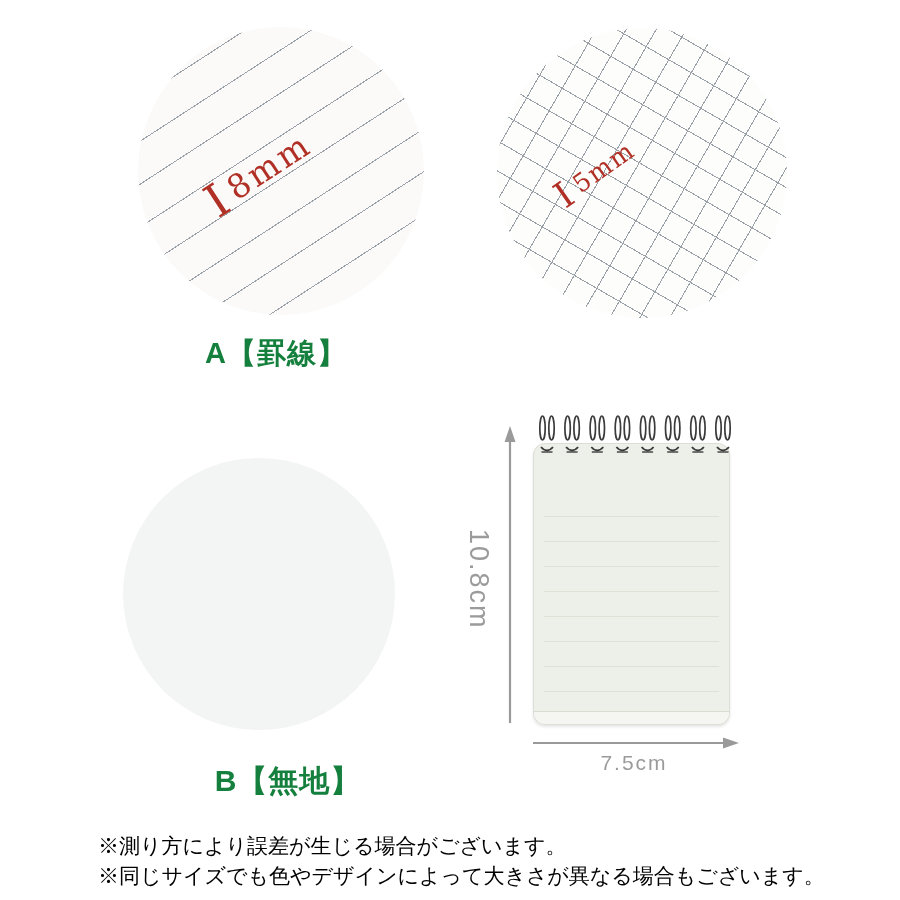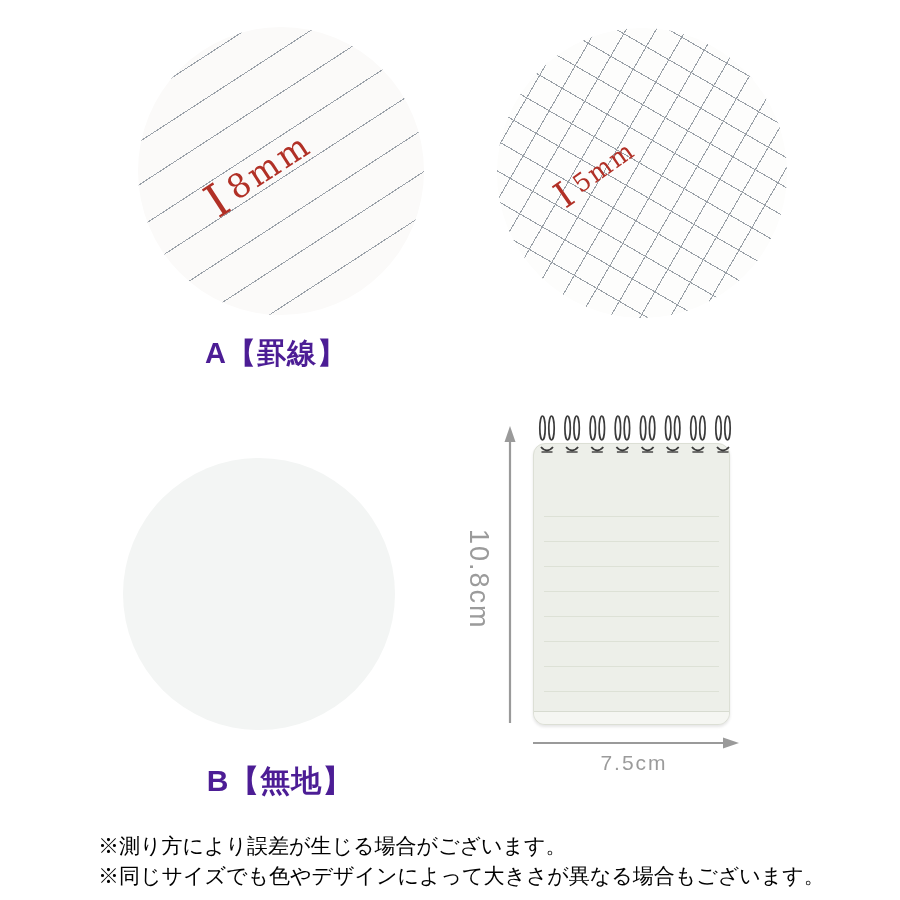--- a/index.html
+++ b/index.html
@@ -30,26 +30,26 @@
     font-family:"DejaVu Serif","Liberation Serif",serif;color:#b13026;white-space:nowrap;
   }
   .measure-a{left:195px;top:120px;width:175px;height:75px;transform:rotate(-33deg);}
   .measure-c{left:545px;top:125px;width:145px;height:65px;transform:rotate(-35deg);}
   .measure-a .marker{font-size:46px;line-height:1;}
   .measure-a .mval{font-size:33px;letter-spacing:3px;}
   .measure-c .marker{font-size:36px;line-height:1;}
   .measure-c .mval{font-size:25px;letter-spacing:2px;}
   
   .caption{
-    position:absolute;width:320px;text-align:center;color:#4c1d95;
+    position:absolute;width:320px;text-align:center;color:#15803d;
     font-weight:700;font-size:29px;letter-spacing:1px;
   }
   .caption-a{left:116px;top:334px;}
   .caption-c{left:478px;top:336px;}
-  .caption-b{left:120px;top:761px;font-size:30px;}
+  .caption-b{left:128px;top:761px;font-size:30px;}
   
   .pad{
     position:absolute;left:533px;top:443px;width:197px;height:282px;
     background:#edefe9;border:1px solid #dcdfd5;border-radius:12px;
     box-shadow:0 2px 3px rgba(0,0,0,0.10);box-sizing:border-box;
   }
   .pad-rules{
     position:absolute;left:10px;right:10px;top:48px;bottom:30px;
     background:repeating-linear-gradient(to bottom,
       transparent 0,transparent 24px,#dde1d6 24px,#dde1d6 25px);

